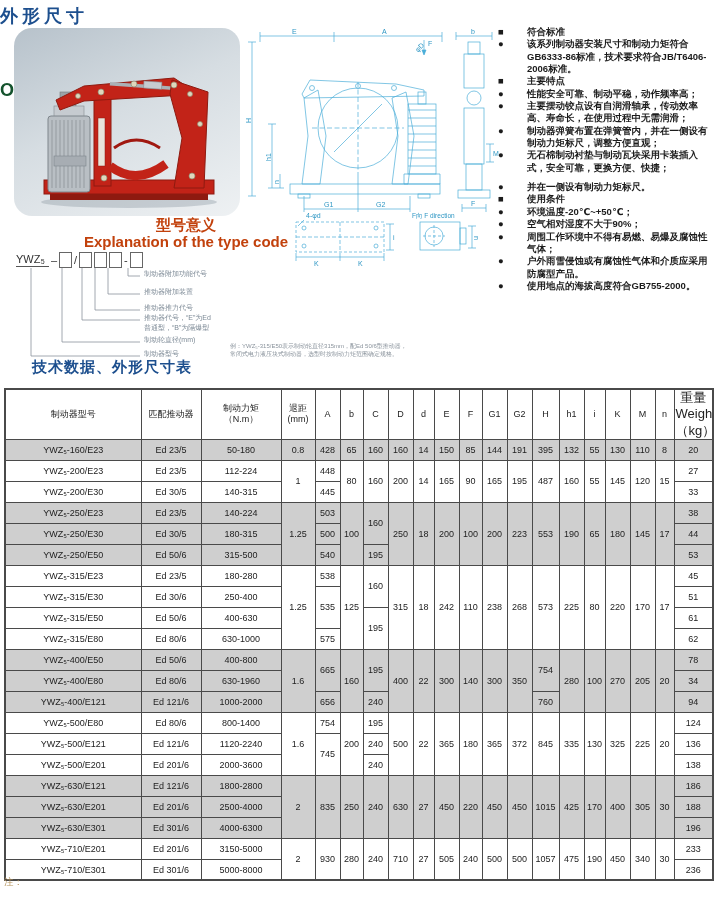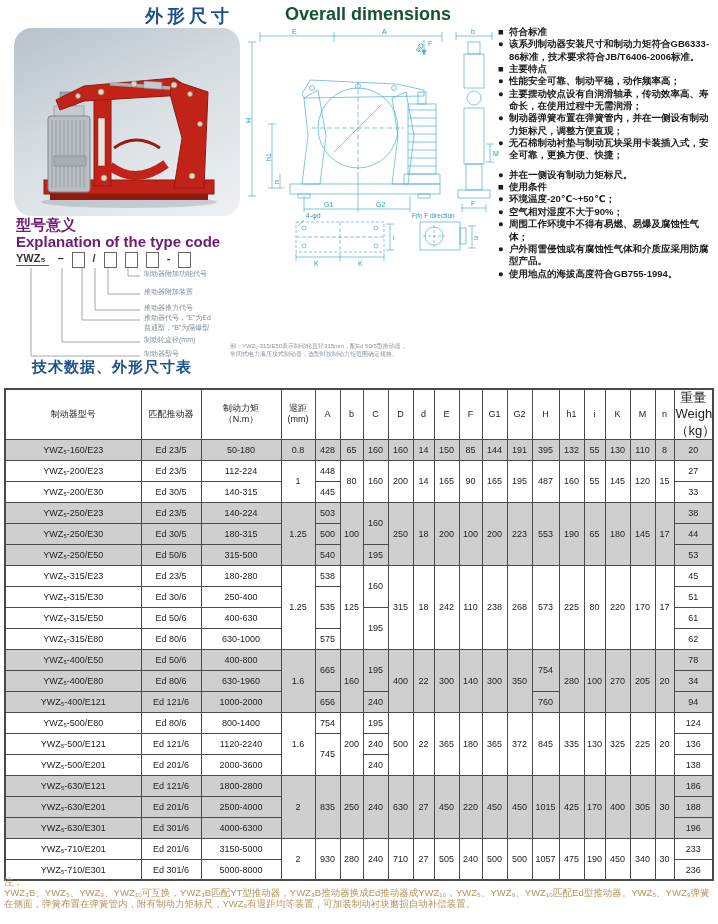--- a/index.html
+++ b/index.html
@@ -1,48 +1,48 @@
 <!DOCTYPE html>
 <html><head>
 <meta charset="utf-8">
 <style>
   html,body{margin:0;padding:0;background:#888;}
   .page{
     position:relative;width:718px;height:924px;margin:0 auto;background:#ffffff;
     font-family:"Liberation Sans","DejaVu Sans",sans-serif;color:#222;overflow:hidden;
   }
   
-  .title-row{position:absolute;left:0;top:4px;width:596px;display:flex;justify-content:center;gap:52px;}
+  .title-row{position:absolute;left:0;top:4px;width:596px;display:flex;justify-content:center;gap:52px;flex-direction:column;}
   .title-cn{font-size:18px;font-weight:bold;color:#1d4f8e;letter-spacing:4px;}
   .title-en{font-size:18px;font-weight:bold;color:#14532d;}
   
   .product-card{
     position:absolute;left:14px;top:28px;width:226px;height:188px;border-radius:18px;
     background:linear-gradient(155deg,#b7c2cb 0%,#d6dde2 45%,#eef1f3 100%);
     overflow:hidden;
   }
   
   .type-section{position:absolute;left:16px;top:216px;width:340px;height:146px;}
-  .tc-head{font-size:15px;font-weight:bold;color:#701a75;line-height:17px;}
-  .tc-formula{position:absolute;left:0;top:36px;display:flex;align-items:flex-start;gap:8px;height:16px;font-weight:bold;}
+  .tc-head{font-size:15px;font-weight:bold;color:#c2410c;line-height:17px;text-align:center;}
+  .tc-formula{position:absolute;left:0;top:36px;display:flex;align-items:center;gap:2px;height:16px;}
   .tc-prefix{font-size:11px;color:#333;border-bottom:1px solid #555;padding:0 4px 1px 0;}
   .tc-sep{font-size:11px;color:#333;}
   .tc-box{width:11px;height:14px;border:1.5px solid #666;display:inline-block;}
   .tc-svg{position:absolute;left:0;top:52px;}
   .tc-label{position:absolute;left:128px;font-size:7px;color:#7d8a96;white-space:nowrap;}
   .tc-note{position:absolute;left:214px;font-size:6px;color:#8a939c;white-space:nowrap;}
   
   .drawing{position:absolute;left:246px;top:26px;width:254px;height:242px;}
   .drawing svg{display:block;}
   
   .features{position:absolute;left:498px;top:26px;width:218px;}
   .feat{display:flex;font-size:9.5px;font-weight:bold;color:#1c1c1c;line-height:1.3;}
   .feat.gap{margin-top:7px;}
   .feat .b{width:11px;flex:0 0 11px;}
-  .feat .t{flex:1;}
+  .feat .t{flex:1;margin-left:18px;}
   
   .section-heading{position:absolute;left:4px;top:358px;width:706px;display:flex;justify-content:space-between;padding-right:18px;box-sizing:border-box;margin-left:28px;}
   .sec-cn{font-size:15px;font-weight:bold;color:#1d4f8e;letter-spacing:1px;}
   .sec-en{font-size:15px;font-weight:bold;color:#1d4f8e;}
   
   .table-wrap{position:absolute;left:4px;top:388px;width:710px;}
   table{border-collapse:collapse;table-layout:fixed;width:708px;border:2px solid #4a4a4a;}
   th,td{border:1px solid #4a4a4a;text-align:center;vertical-align:middle;padding:0 1px;
         font-size:9px;color:#222;font-weight:normal;overflow:hidden;}
   thead tr{height:46px;}
@@ -299,21 +299,21 @@
       <div class="feat">
         <span class="b">●</span>
         <span class="t">周围工作环境中不得有易燃、易爆及腐蚀性气体；</span>
       </div>
       <div class="feat">
         <span class="b">●</span>
         <span class="t">户外雨雪侵蚀或有腐蚀性气体和介质应采用防腐型产品。</span>
       </div>
       <div class="feat">
         <span class="b">●</span>
-        <span class="t">使用地点的海拔高度符合GB755-1994。</span>
+        <span class="t">使用地点的海拔高度符合GB755-2000。</span>
       </div>
     </div>
 
   <div class="section-heading">
     <span class="sec-cn">技术数据、外形尺寸表</span>
   </div>
 
   <div class="table-wrap">
     <table id="dim-table">
       <colgroup>
@@ -633,16 +633,15 @@
             <td>Ed 301/6</td>
             <td>5000-8000</td>
             <td>236</td>
           </tr>
         </tbody>
     </table>
   </div>
 
   <div class="footnote">
     <span class="fl">注：</span>
-    <span>YWZ₃B、YWZ₅、YWZ₉、YWZ₁₀可互换，YWZ₃B匹配YT型推动器，YWZ₃B推动器换成Ed推动器成YWZ₁₀，YWZ₅、YWZ₉、YWZ₁₀匹配Ed型推动器。YWZ₅、YWZ₉弹簧在侧面，弹簧布置在弹簧管内，附有制动力矩标尺，YWZ₉有退距均等装置，可加装制动衬块磨损自动补偿装置。</span>
   </div>
 
 </div>
 
 </body></html>

